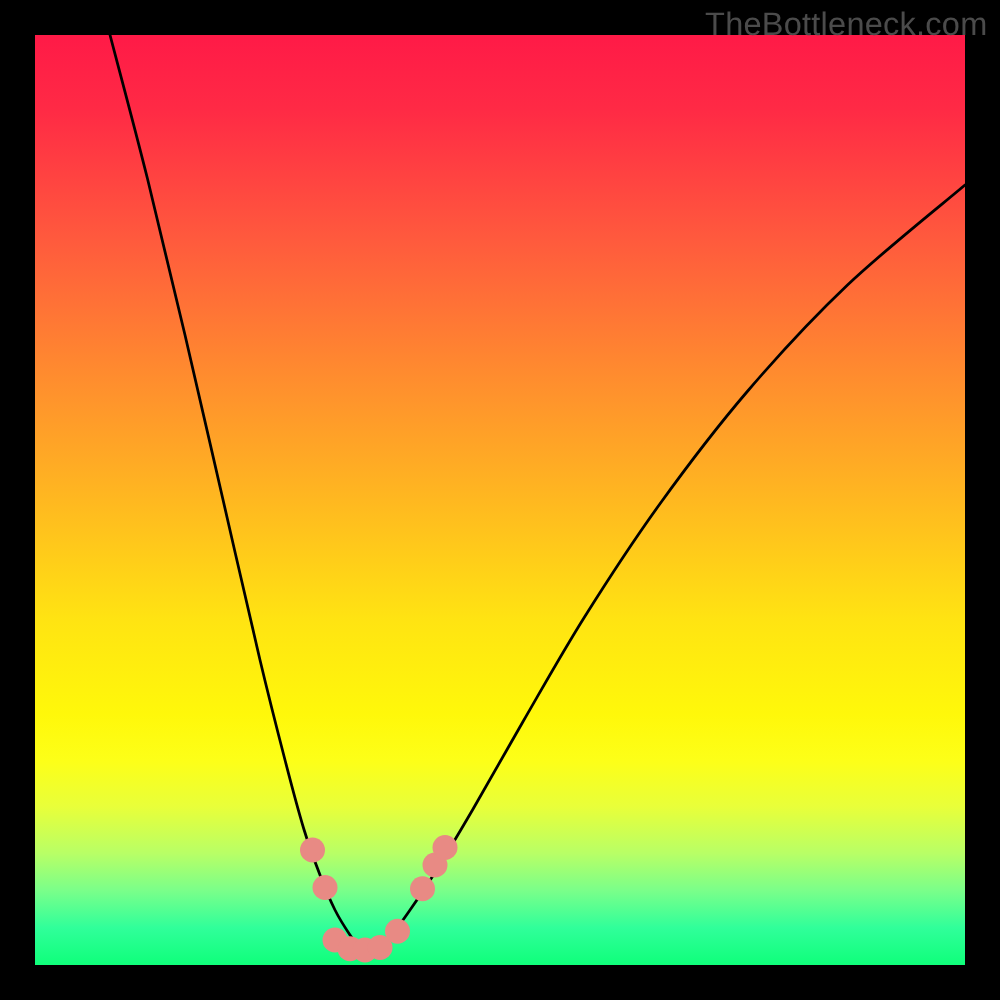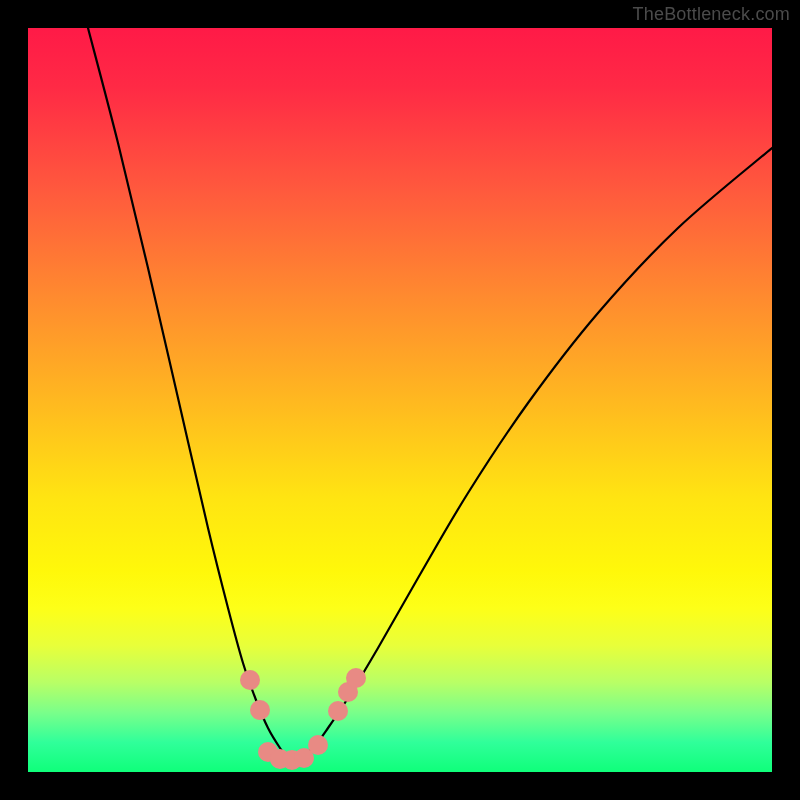--- a/index.html
+++ b/index.html
@@ -37,21 +37,21 @@
       #7aff8a 92%,
       #30ff9a 96%,
       #0fff7a 100%
     );
   }
   .watermark {
     position: absolute;
     top: 4px;
     right: 10px;
     color: #4b4b4b;
-    font-size: 18px;
+    font-size: 26px;
     letter-spacing: 0.2px;
     font-weight: 400;
     z-index: 10;
     user-select: none;
   }
   svg.curve {
     position: absolute;
     left: 0;
     top: 0;
     width: 744px;

